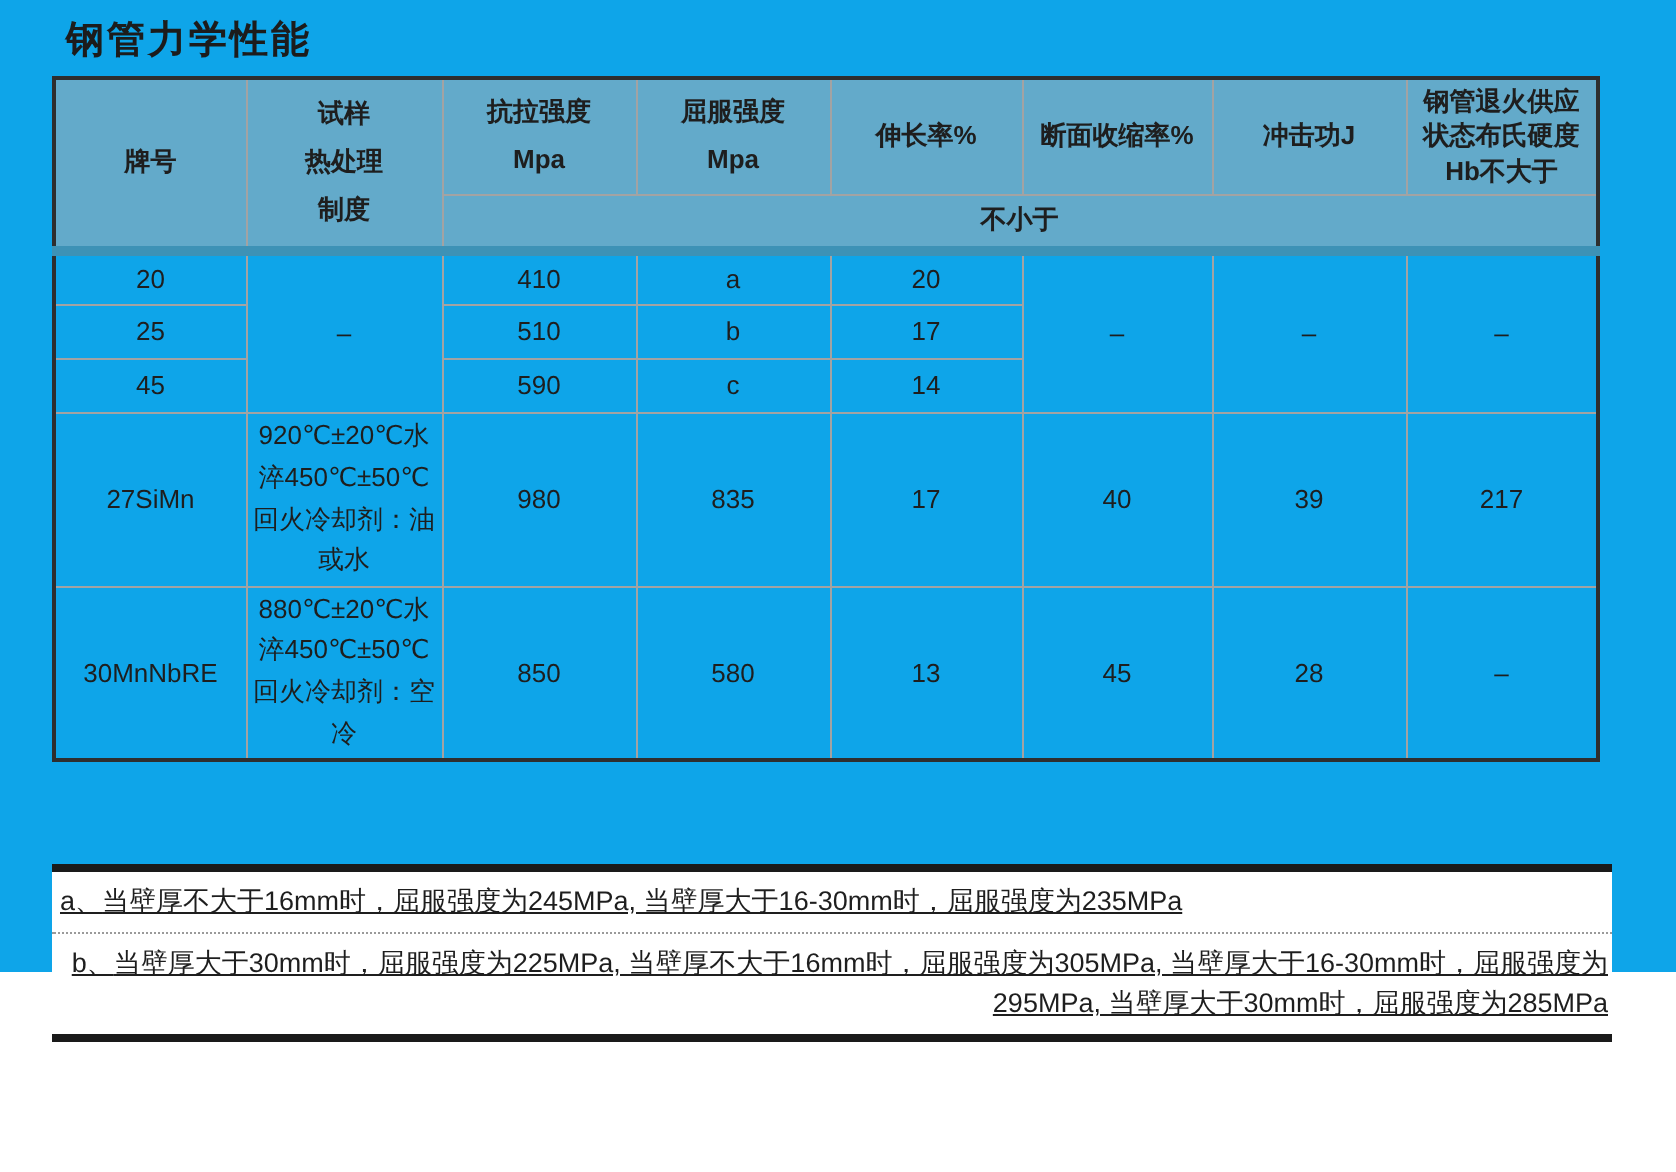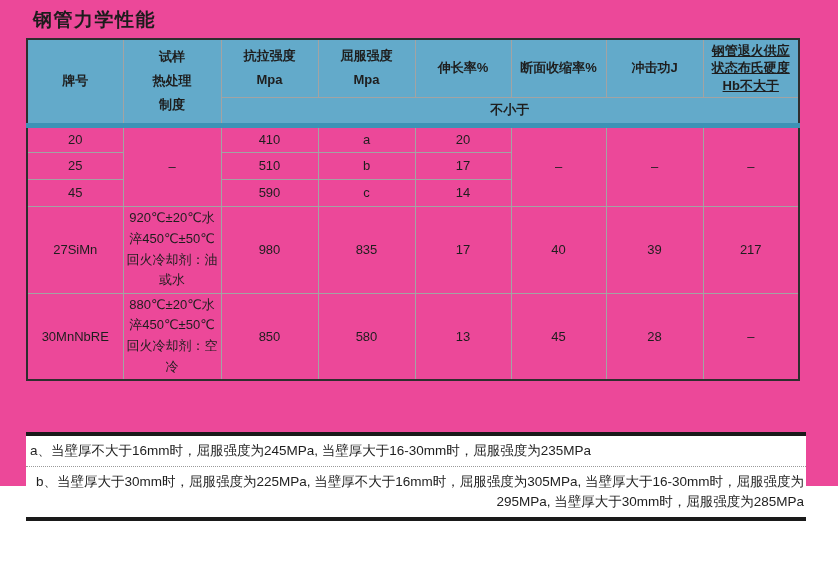--- a/index.html
+++ b/index.html
@@ -1,47 +1,47 @@
 <!DOCTYPE html>
 <html><head>
 <meta charset="utf-8">
 <style>
   * { margin:0; padding:0; box-sizing:border-box; }
   html,body { width:838px; height:586px; background:#ffffff; overflow:hidden;
     font-family:"Liberation Sans","DejaVu Sans",sans-serif; }
-  .page { position:relative; width:838px; height:486px; background:#ec4899; }
+  .page { position:relative; width:838px; height:486px; background:#0ea5e9; }
 
   .title { position:absolute; left:33px; top:7px; font-size:19px; font-weight:700;
     color:#1c1c1c; letter-spacing:1.5px; }
 
   table.props { position:absolute; left:26px; top:38px; width:772px;
     border-collapse:collapse; table-layout:fixed;
     border:2px solid #2e2e2e; }
   table.props th, table.props td { border:1px solid #a3a3a3; text-align:center;
     vertical-align:middle; color:#1e1e1e; font-size:13px; overflow:hidden; }
 
   thead th { background:#63aaca; font-weight:600; color:#16262e; }
   tr.hrow1 { height:58px; }
   tr.hrow2 { height:28px; }
   .pre { white-space:pre-line; }
   .lh-tall { line-height:1.9; }
   .lh-heat { line-height:1.85; }
-  .lh-tight { line-height:1.35; font-size:12.5px;text-decoration:underline; }
+  .lh-tight { line-height:1.35; font-size:12.5px; }
   .strip { border-bottom:5px solid #3d92b6 !important; }
 
   tr.small { height:27px; }
   tr.big { height:87px; }
   td.heat-cell { font-size:12.5px; line-height:1.6; }
   td.dash { color:#7d7d7d; }
 
   .footnotes { position:absolute; left:26px; top:432px; width:780px;
     border-top:4px solid #1a1a1a; border-bottom:4px solid #1a1a1a; background:#ffffff; }
   .footnote { padding:5px 2px 5px 4px; font-size:13.5px; line-height:20px; color:#1e1e1e; }
   .footnote + .footnote { border-top:1px dotted #9a9a9a;text-align:right; }
-  .fn-inner { padding-left:27px; text-indent:-27px; }
+  .fn-inner { padding-left:27px; text-indent:-27px;text-decoration:underline; }
   .fn-marker { display:inline; }
 </style>
 </head>
 <body>
 
 <div class="page">
 
   <div class="title">钢管力学性能</div>
 
   <table class="props">

